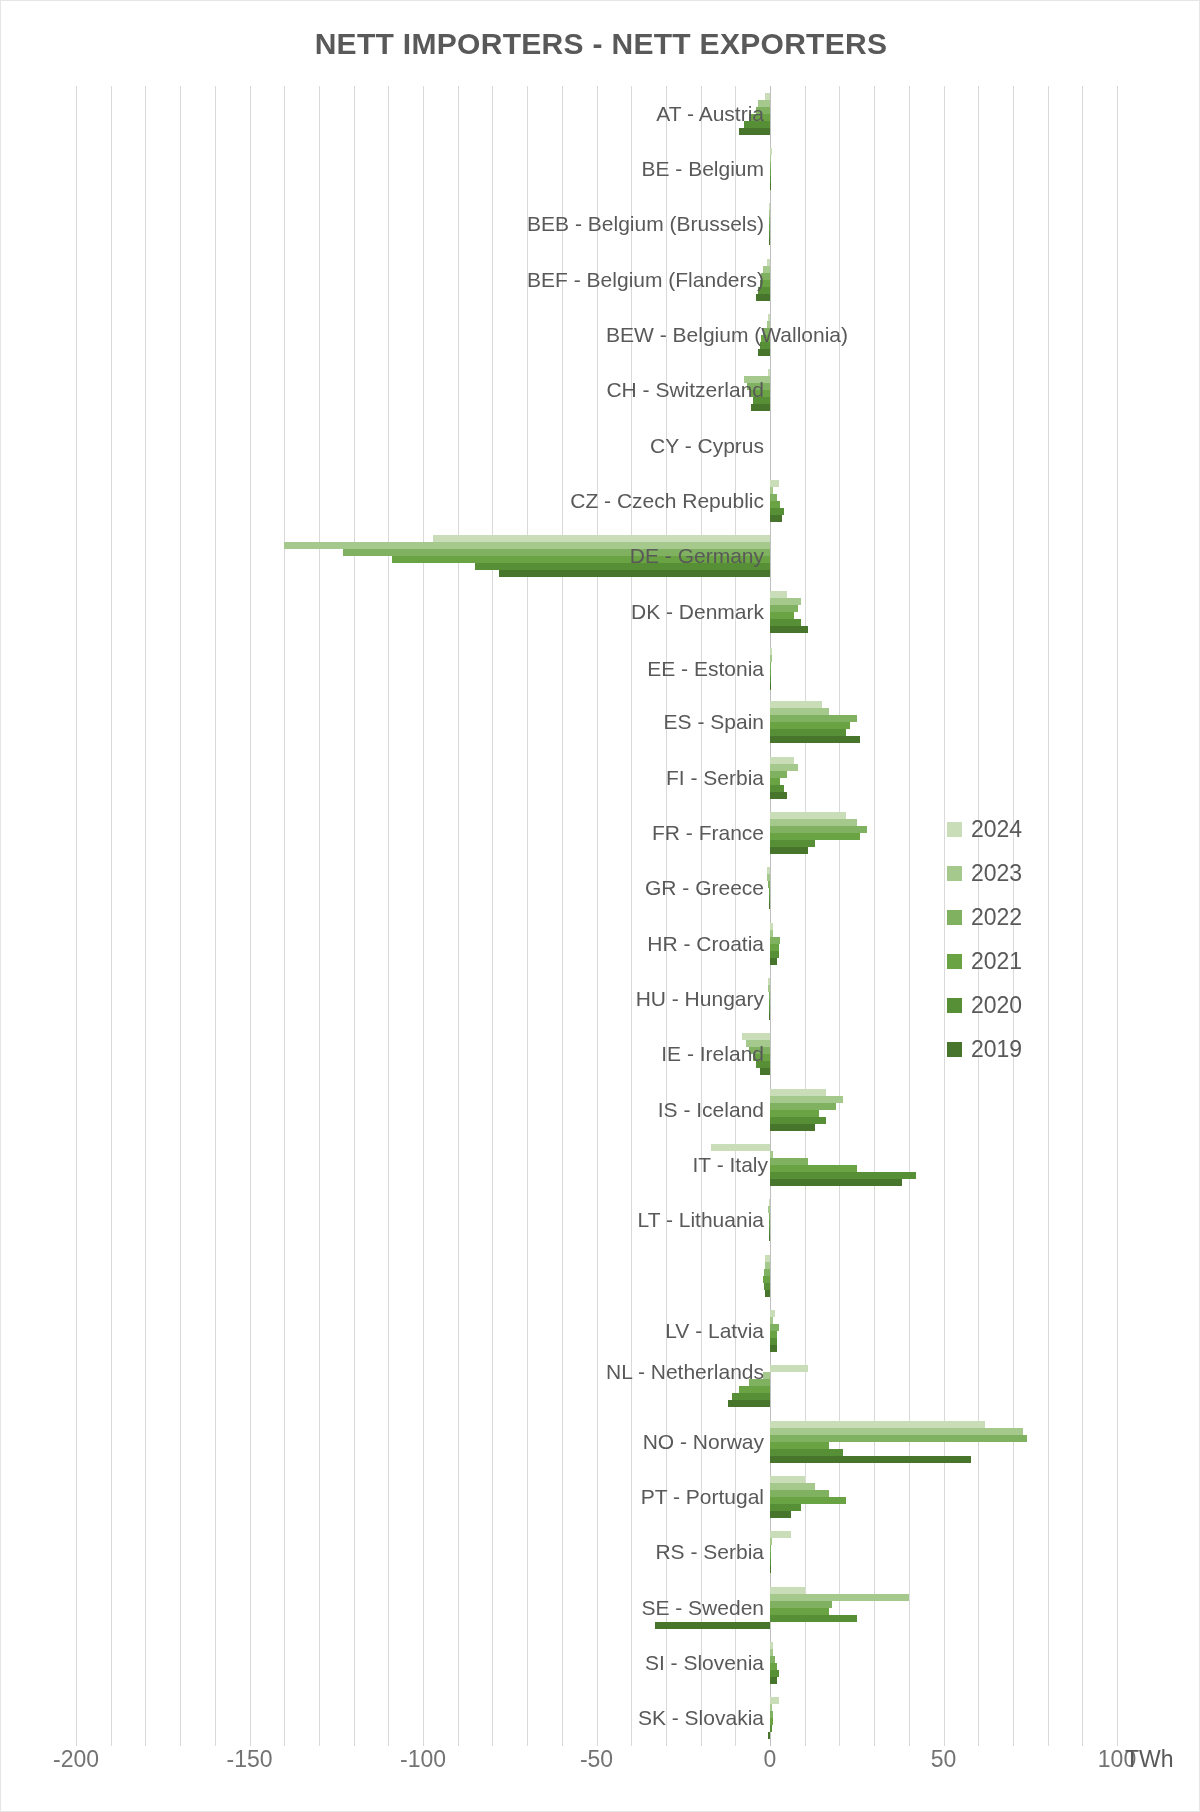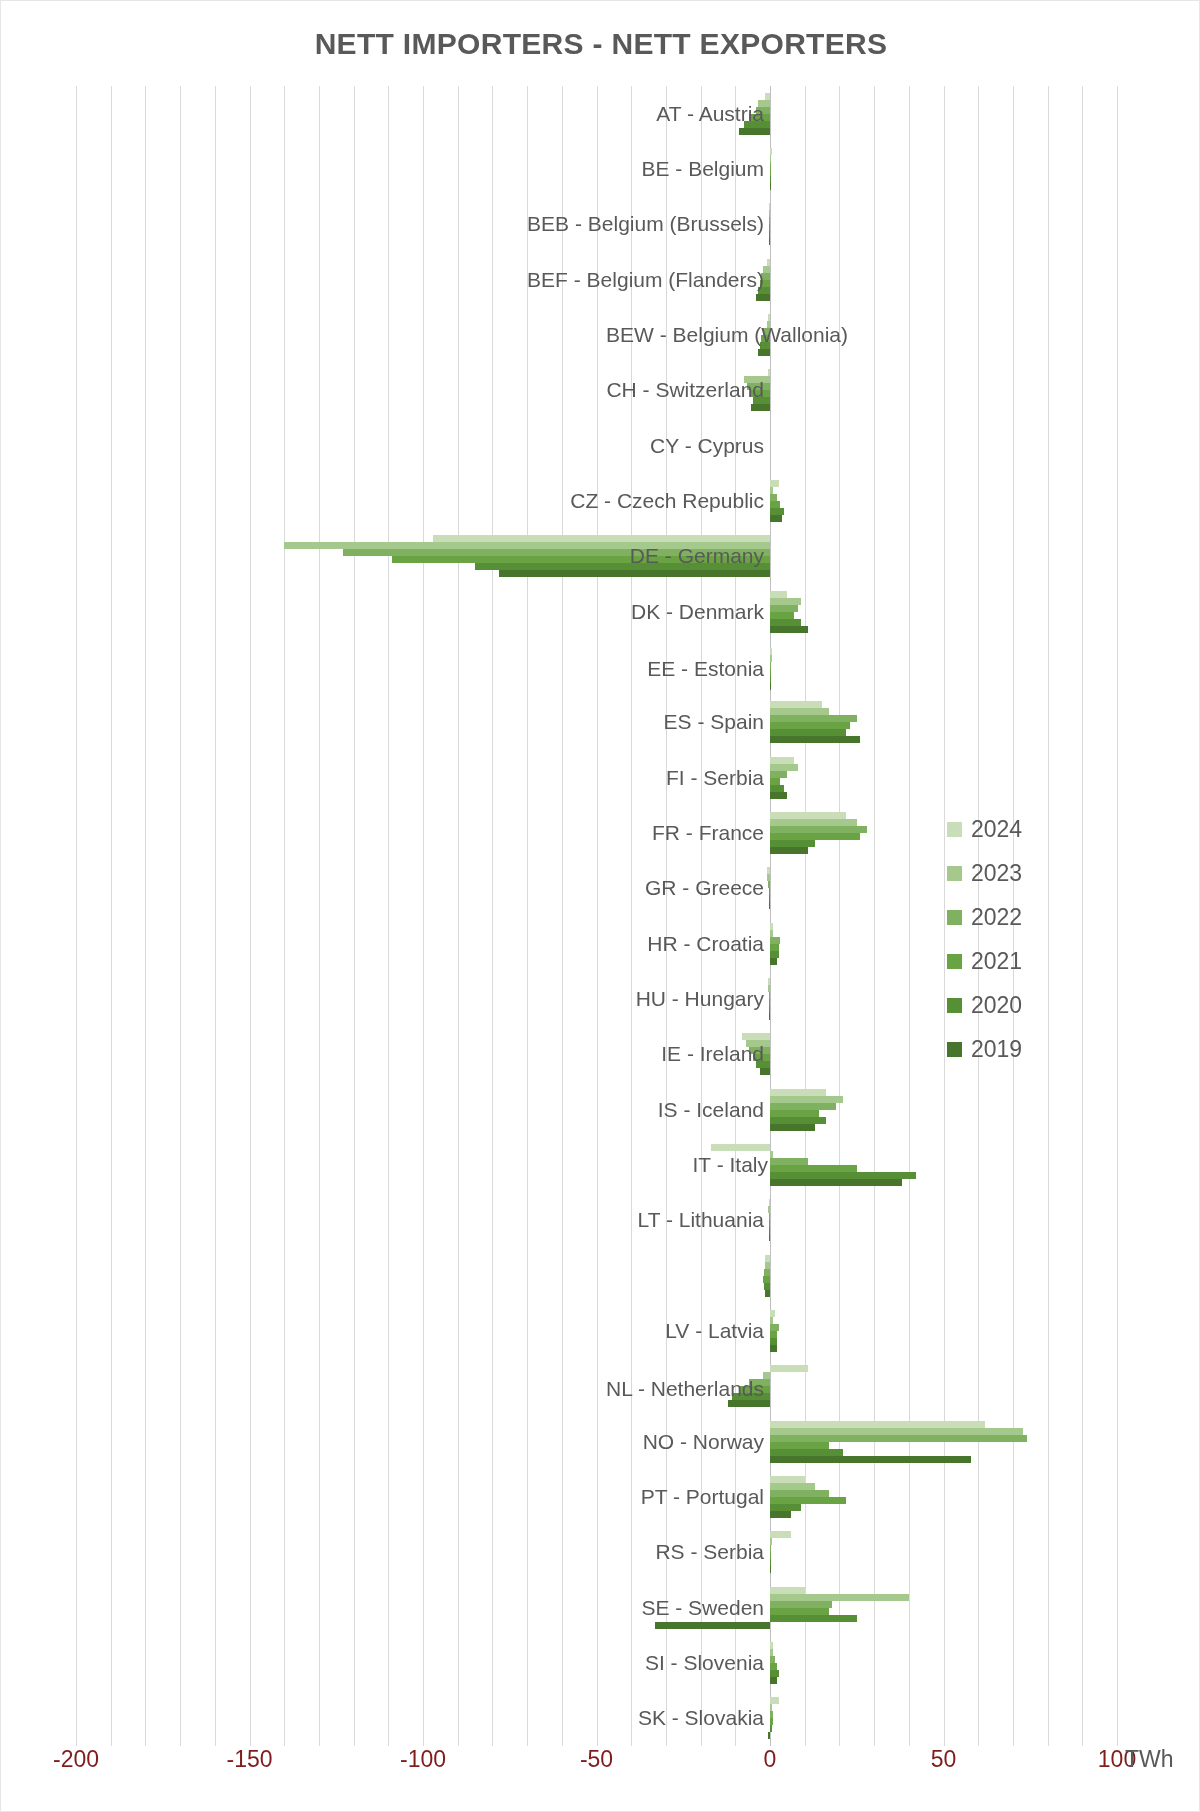--- a/index.html
+++ b/index.html
@@ -50,21 +50,21 @@
     white-space:nowrap;
     text-align:right;
     line-height:1;
   }
   
   #xaxis{
     position:absolute;left:75px;top:1745px;width:1041px;height:40px;
   }
   .xtick{
     position:absolute;top:0;
-    font-size:23px;color:#7f1d1d;
+    font-size:23px;color:#737373;
     transform:translateX(-50%);
     white-space:nowrap;
     text-align:center;
   }
   #axis-unit{
     position:absolute;left:1124px;top:1745px;
     font-size:23px;color:#595959;white-space:nowrap;
   }
   
   #legend{
@@ -329,21 +329,21 @@
           <div class="bar" style="background: rgb(70, 117, 43); top: 41.6667px; left: 694px; width: 6.94px;"></div>
           <div class="cat-label" style="width: 694px; left: 0px; top: 16.6667px; padding-right: 6px; box-sizing: border-box;">LV - Latvia</div>
         </div>
         <div class="row" style="top: 1272.67px; height: 55.3333px;">
           <div class="bar" style="background: rgb(200, 221, 184); top: 6.66667px; left: 694px; width: 38.17px;"></div>
           <div class="bar" style="background: rgb(165, 201, 140); top: 13.6667px; left: 687.06px; width: 6.94px;"></div>
           <div class="bar" style="background: rgb(127, 177, 96); top: 20.6667px; left: 673.18px; width: 20.82px;"></div>
           <div class="bar" style="background: rgb(106, 163, 68); top: 27.6667px; left: 662.77px; width: 31.23px;"></div>
           <div class="bar" style="background: rgb(87, 143, 54); top: 34.6667px; left: 655.83px; width: 38.17px;"></div>
           <div class="bar" style="background: rgb(70, 117, 43); top: 41.6667px; left: 652.36px; width: 41.64px;"></div>
-          <div class="cat-label" style="width: 694px; left: 0px; top: 19px; padding-right: 6px; box-sizing: border-box;">NL - Netherlands</div>
+          <div class="cat-label" style="width: 694px; left: 0px; top: 2px; padding-right: 6px; box-sizing: border-box;">NL - Netherlands</div>
         </div>
         <div class="row" style="top: 1328px; height: 55.3333px;">
           <div class="bar" style="background: rgb(200, 221, 184); top: 6.66667px; left: 694px; width: 215.14px;"></div>
           <div class="bar" style="background: rgb(165, 201, 140); top: 13.6667px; left: 694px; width: 253.31px;"></div>
           <div class="bar" style="background: rgb(127, 177, 96); top: 20.6667px; left: 694px; width: 256.78px;"></div>
           <div class="bar" style="background: rgb(106, 163, 68); top: 27.6667px; left: 694px; width: 58.99px;"></div>
           <div class="bar" style="background: rgb(87, 143, 54); top: 34.6667px; left: 694px; width: 72.87px;"></div>
           <div class="bar" style="background: rgb(70, 117, 43); top: 41.6667px; left: 694px; width: 201.26px;"></div>
           <div class="cat-label" style="width: 694px; left: 0px; top: 16.6667px; padding-right: 6px; box-sizing: border-box;">NO - Norway</div>
         </div>

